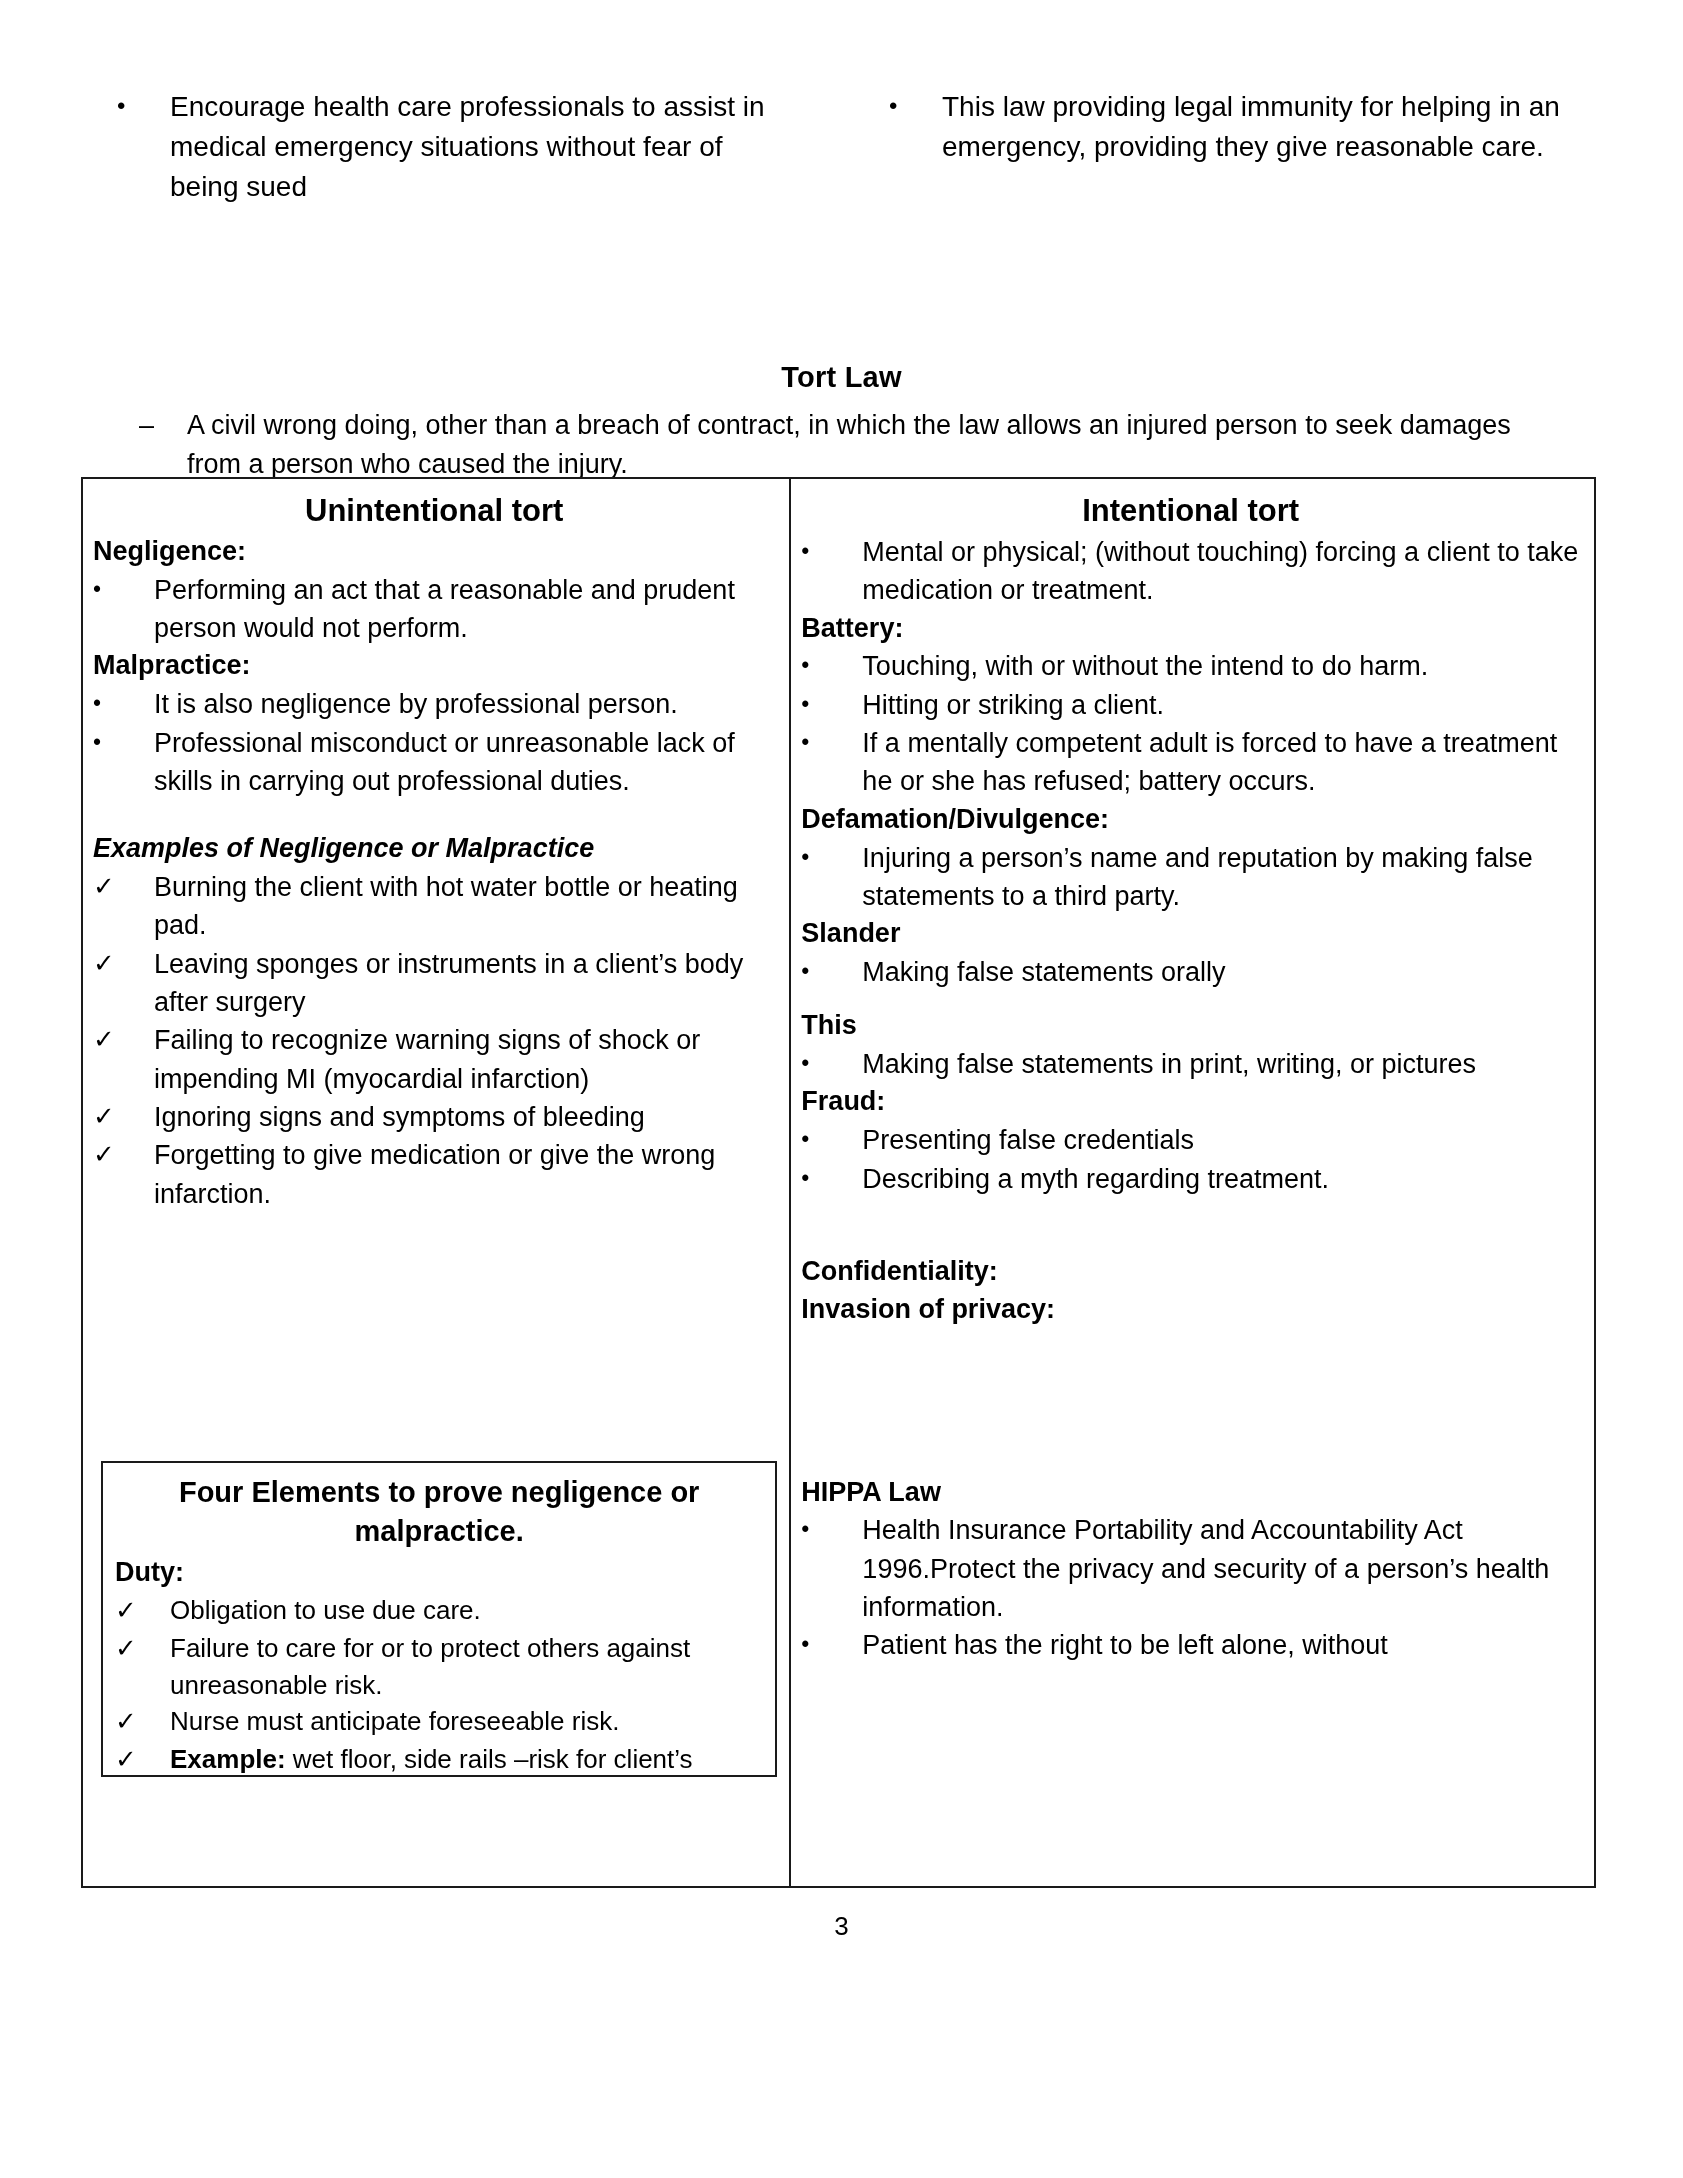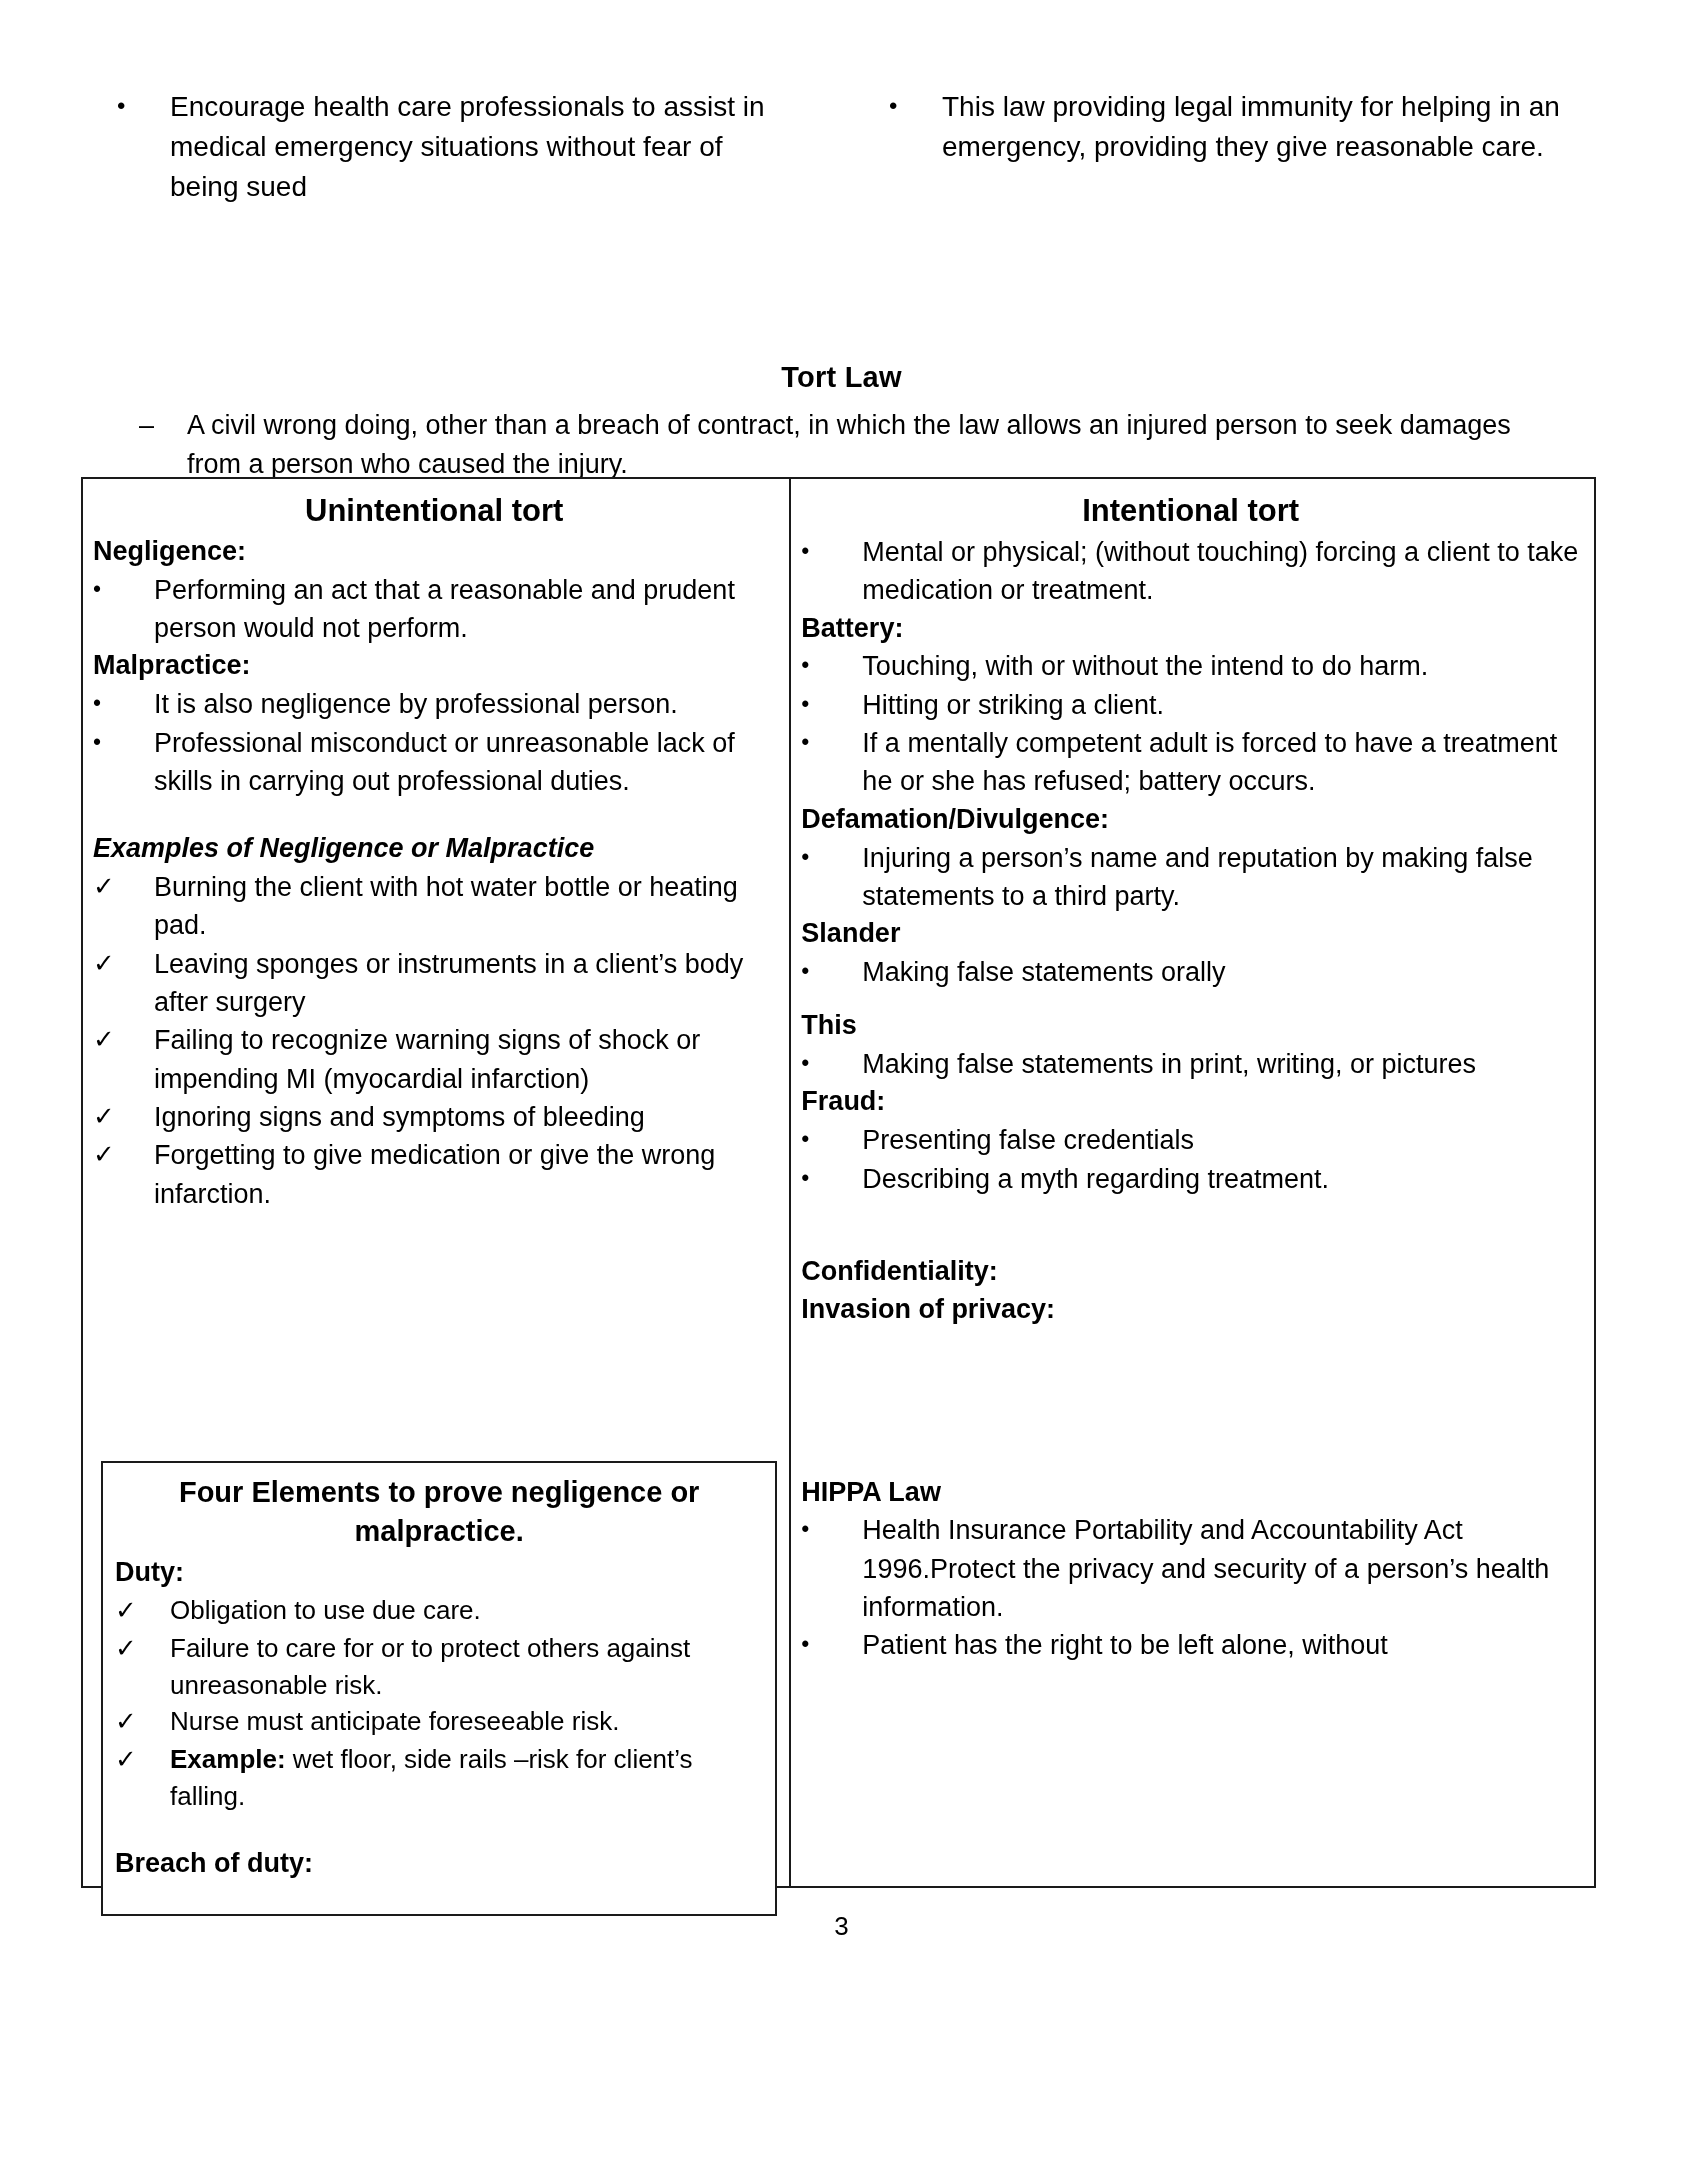--- a/index.html
+++ b/index.html
@@ -145,21 +145,21 @@
   
   .inner-box {
     position: absolute;
     left: 18px;
     right: 12px;
     top: 982px;
     border: 2px solid #1a1a1a;
     box-sizing: border-box;
     padding: 10px 12px 10px 12px;
     background: #ffffff;
-    height: 455px;
+    height: 316px;
     overflow: hidden;
   }
   .inner-box .box-title {
     text-align: center;
     font-size: 29px;
     font-weight: bold;
     line-height: 1.33;
     margin-bottom: 4px;
   }
   .inner-box .sub-head {

